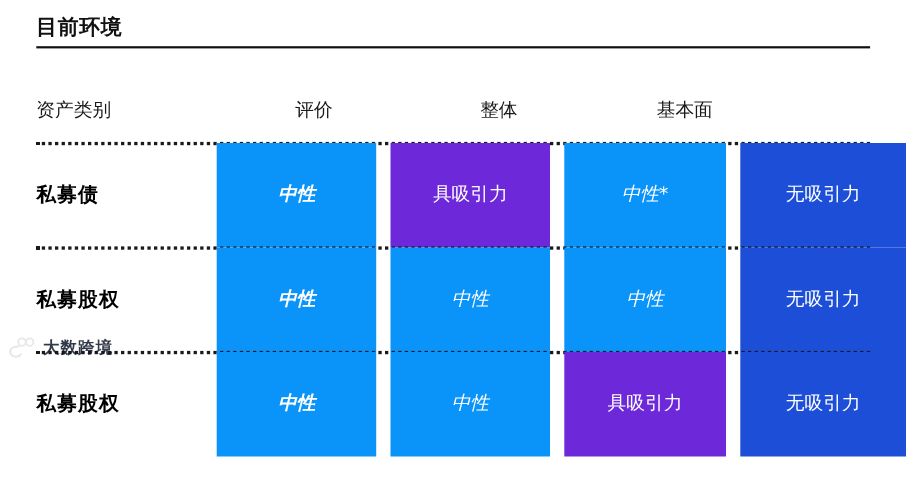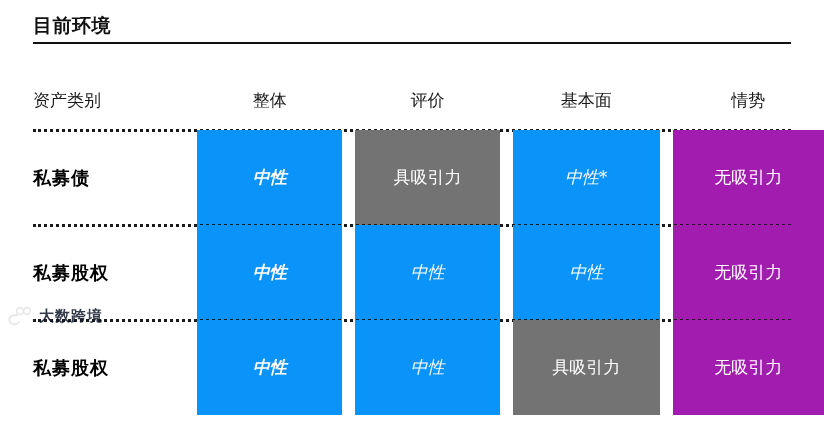--- a/index.html
+++ b/index.html
@@ -91,22 +91,22 @@
 
   .row-label {
     color: #000000;
     font-size: 18px;
     font-weight: bold;
     letter-spacing: 1px;
   }
 
   
   .bg-blue   { background: #0a93f8; font-style: italic; }
-  .bg-navy   { background: #737373; }
-  .bg-purple { background: #a21caf; }
+  .bg-navy   { background: #6d28d9; }
+  .bg-purple { background: #1d4ed8; }
 
   .cell-text-bold { font-weight: bold; }
   .cell-text-norm { font-weight: normal; }
 
   
   .dotted {
     position: absolute;
     left: 33px;
     width: 758px;
     height: 0;
@@ -144,24 +144,23 @@
 
   <div class="title-block">
     <div class="title-text">目前环境</div>
     <div class="title-rule"></div>
   </div>
 
   <div class="table">
 
     <div class="row header-row">
       <div class="cell c-label">资产类别</div>
+      <div class="cell c-2">评价</div>
       <div class="cell c-1">整体</div>
-      <div class="cell c-2">评价</div>
       <div class="cell c-3">基本面</div>
-      <div class="cell c-4">情势</div>
       <div class="dotted" style="top:59px;"></div>
     </div>
 
     <div class="row data-row">
       <div class="cell c-label row-label">私募债</div>
       <div class="cell c-1 bg-blue cell-text-bold">中性</div>
       <div class="cell c-2 bg-navy cell-text-norm">具吸引力</div>
       <div class="cell c-3 bg-blue cell-text-norm">中性*</div>
       <div class="cell c-4 bg-purple cell-text-norm">无吸引力</div>
       <div class="dotted" style="top:94px;"></div>

